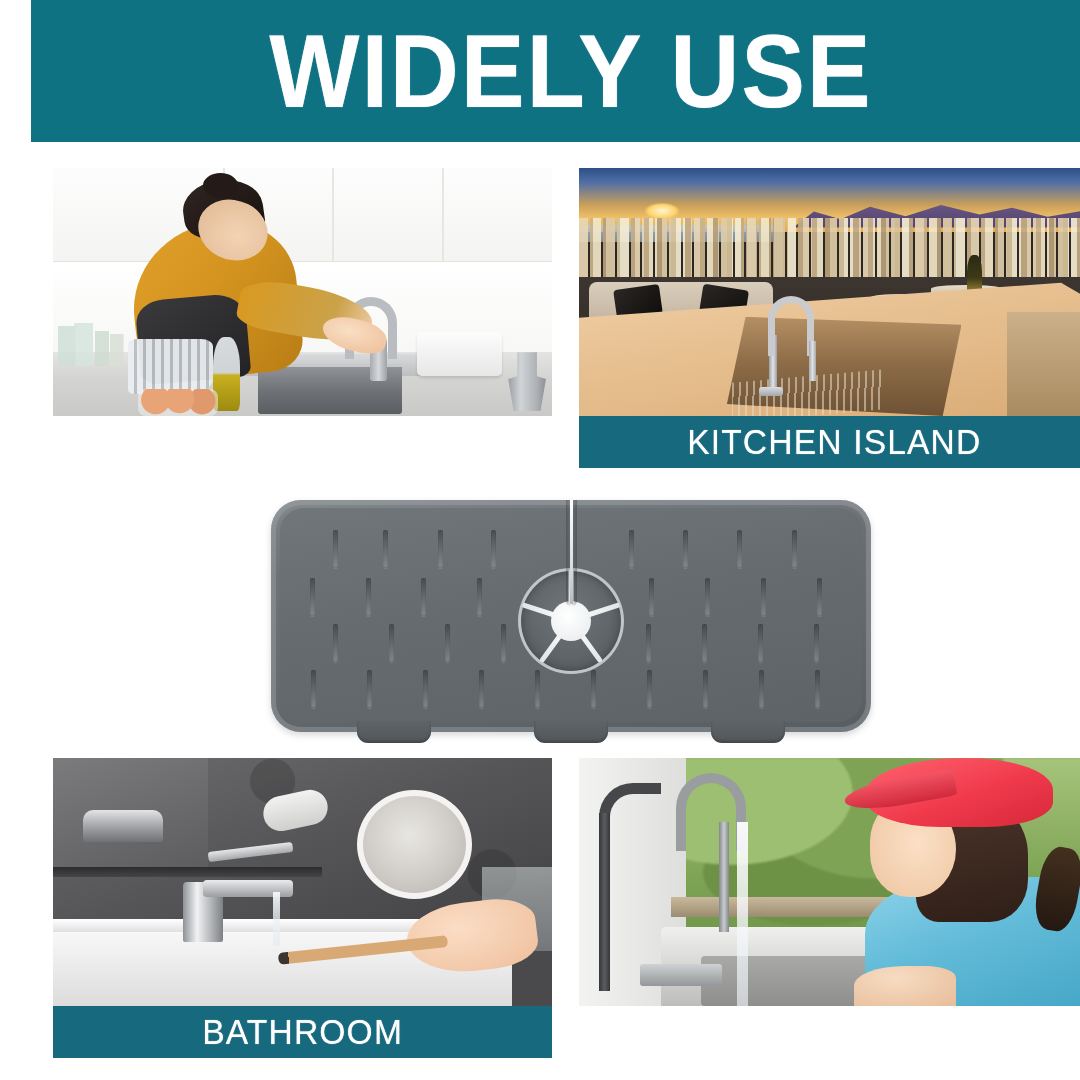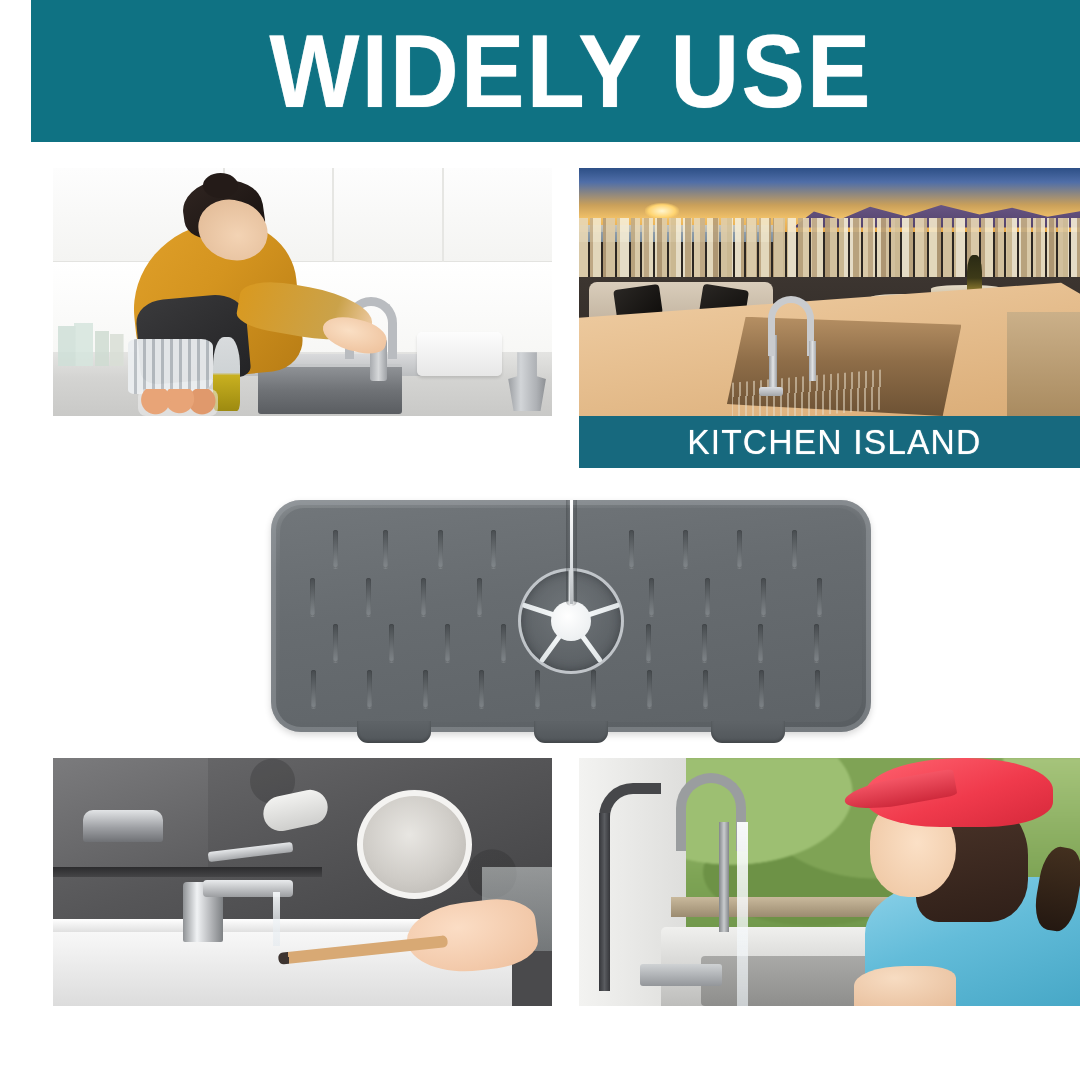--- a/index.html
+++ b/index.html
@@ -704,20 +704,23 @@
       <div class="basin"></div>
       <div class="basin-rim"></div>
       <div class="bath-faucet-body"></div>
       <div class="bath-faucet-spout"></div>
       <div class="bath-faucet-handle"></div>
       <div class="water-stream"></div>
       <div class="glass-panel"></div>
       <div class="hand"></div>
       <div class="toothbrush"></div>
     </div>
+    <div class="card-caption">
+      <span>BATHROOM</span>
+    </div>
   </div>
 
   <div class="card" id="card-outdoor-sink">
     <div class="card-photo ph-outdoor">
       <div class="greenery"></div>
       <div class="wall-left"></div>
       <div class="ledge"></div>
       <div class="sink-basin"></div>
       <div class="sink-inner"></div>
       <div class="hose"></div>

